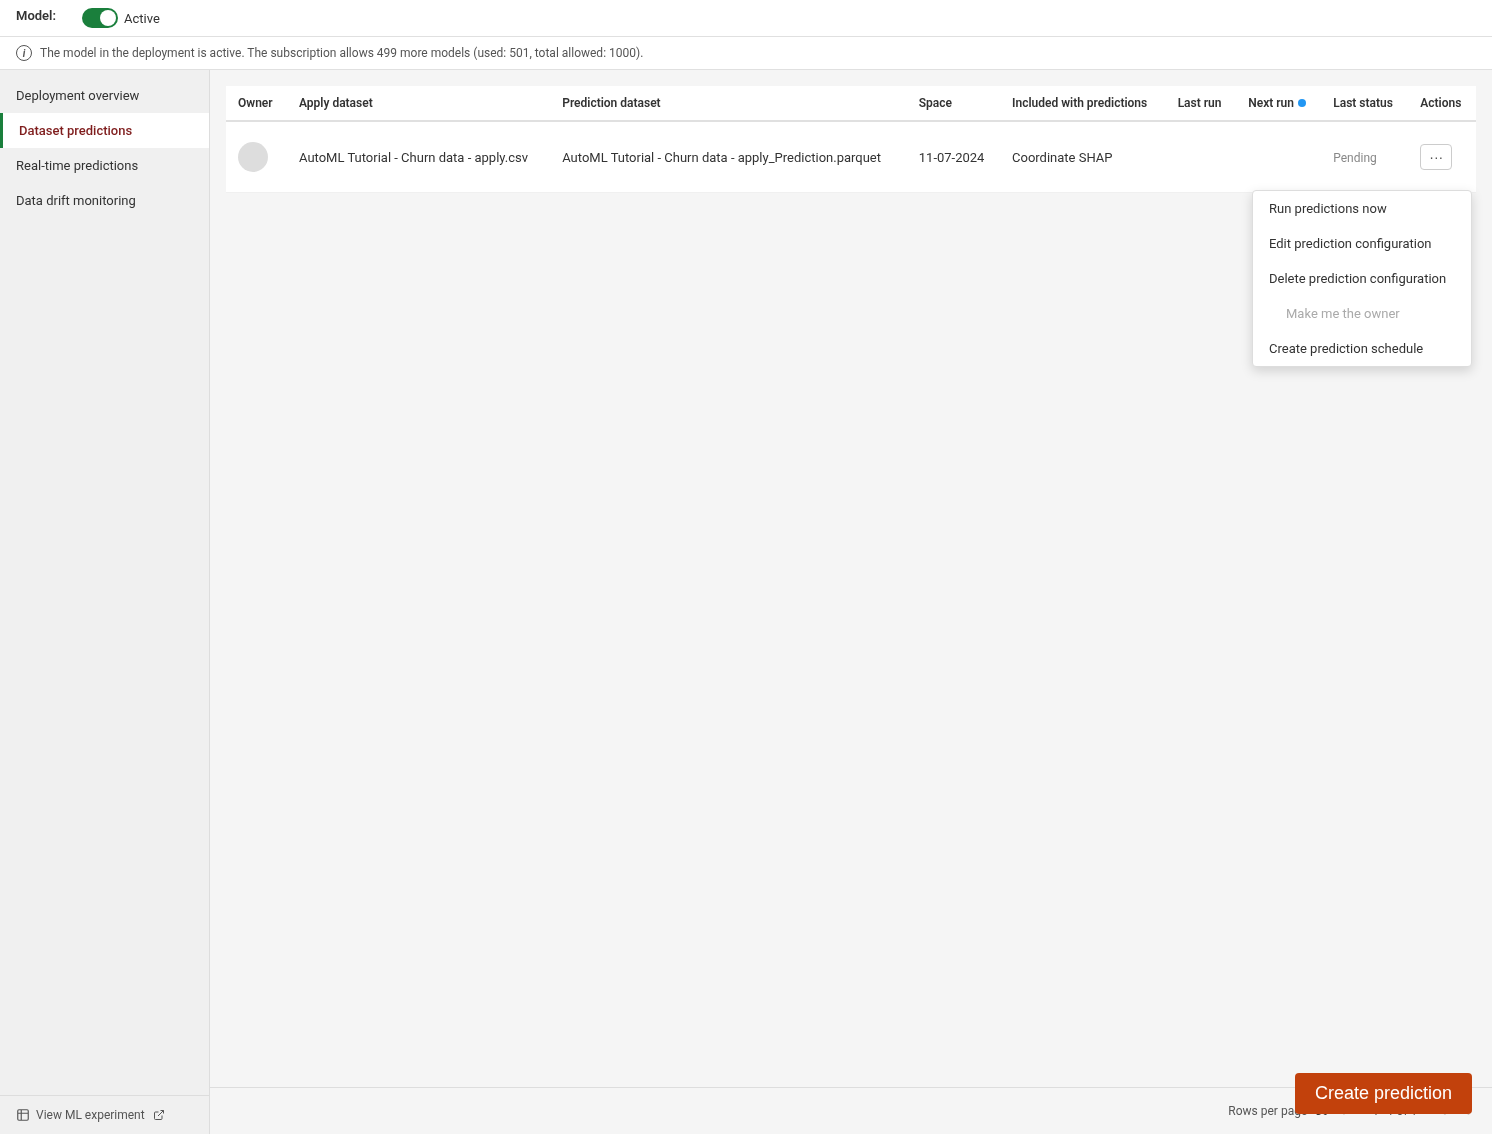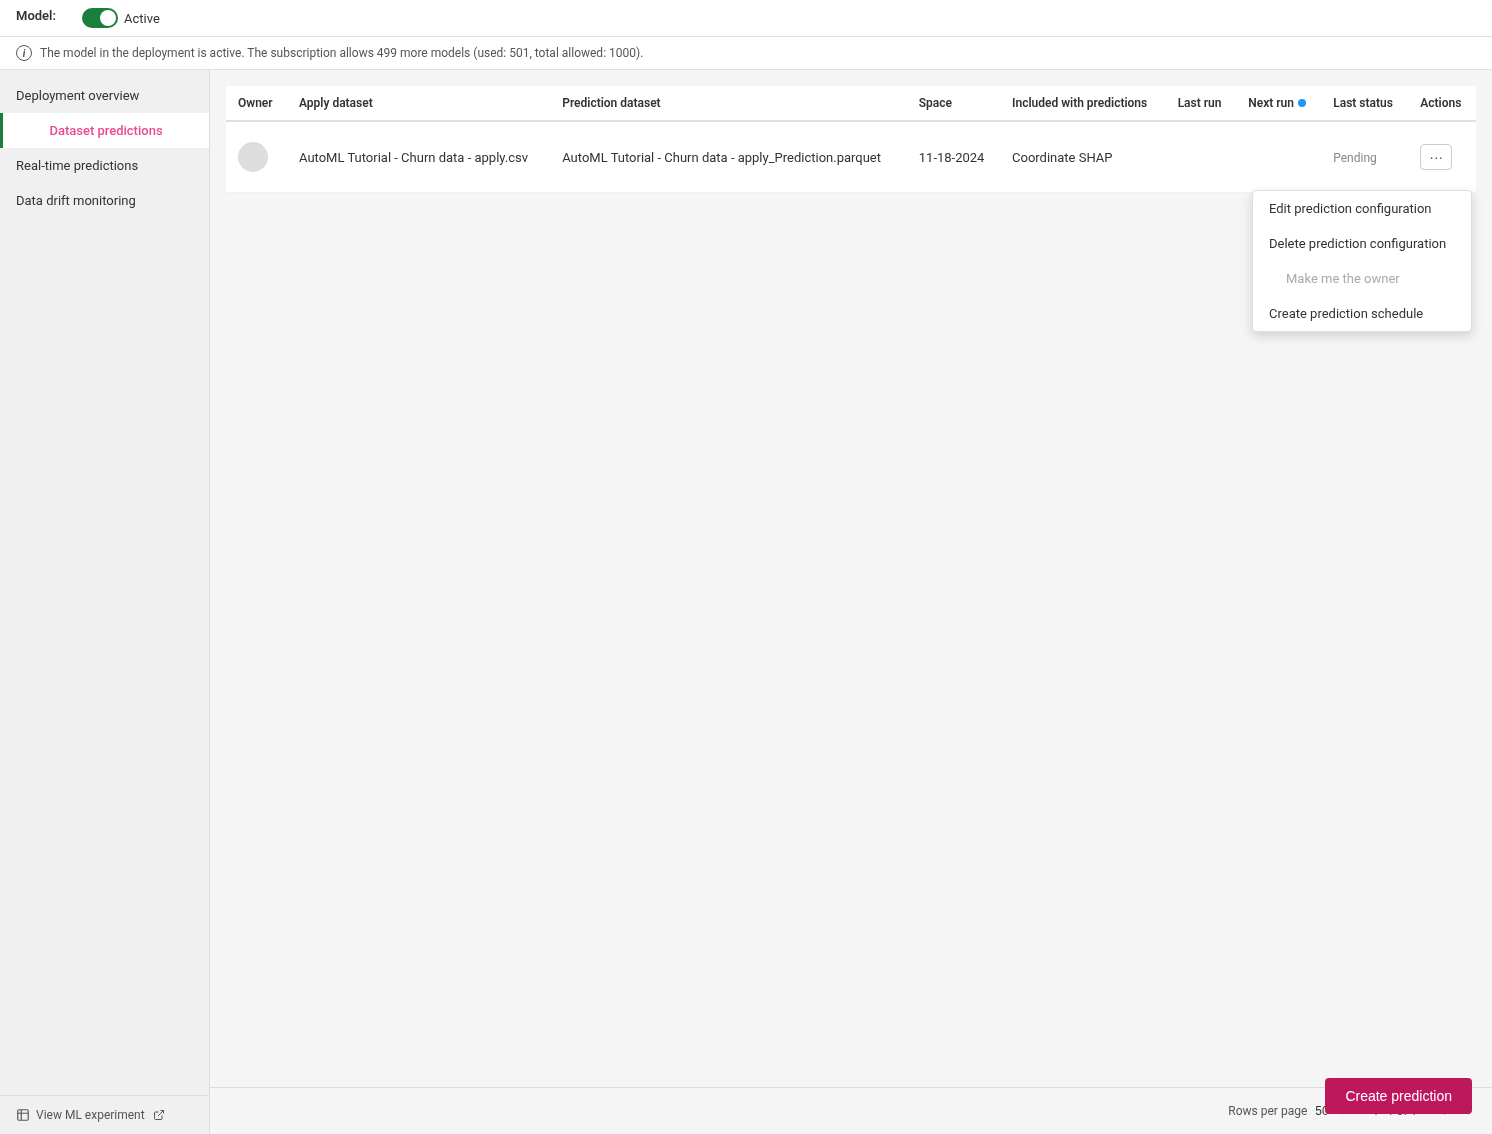--- a/index.html
+++ b/index.html
@@ -14,21 +14,21 @@
     .toggle::after { content: ''; position: absolute; width: 16px; height: 16px; background: #fff; border-radius: 50%; top: 2px; right: 2px; }
     .active-label { color: #333; font-size: 13px; }
 
     .info-bar { background: #fff; padding: 8px 16px; border-bottom: 1px solid #e0e0e0; display: flex; align-items: center; gap: 8px; font-size: 12px; color: #555; }
     .info-icon { width: 16px; height: 16px; border: 1.5px solid #555; border-radius: 50%; display: flex; align-items: center; justify-content: center; font-size: 10px; font-style: italic; font-weight: bold; flex-shrink: 0; }
 
     .main-content { display: flex; flex: 1; overflow: hidden; }
 
     .sidebar { width: 210px; background: #f0f0f0; padding: 8px 0; border-right: 1px solid #ddd; flex-shrink: 0; }
     .sidebar-item { padding: 10px 16px; cursor: pointer; font-size: 13px; color: #333; }
-    .sidebar-item.active { background: #fff; border-left: 3px solid #1a7f3c; font-weight: 500; color: #ec4899; text-align: center; }
+    .sidebar-item.active { background: #fff; border-left: 3px solid #1a7f3c; font-weight: 500; color: #7f1d1d; }
 
     .sidebar-bottom { margin-top: auto; padding: 12px 16px; border-top: 1px solid #ddd; display: flex; align-items: center; gap: 6px; cursor: pointer; color: #555; font-size: 12px; }
 
     .sidebar-wrapper { display: flex; flex-direction: column; width: 210px; background: #f0f0f0; border-right: 1px solid #ddd; flex-shrink: 0; }
 
     .content-area { flex: 1; background: #f5f5f5; overflow: auto; padding: 0; position: relative; }
 
     .table-container { background: #fff; margin: 16px; }
     table { width: 100%; border-collapse: collapse; background: #fff; }
     th { background: #fff; padding: 10px 12px; text-align: left; font-size: 12px; font-weight: 600; color: #333; border-bottom: 2px solid #e0e0e0; white-space: nowrap; }
@@ -46,21 +46,21 @@
     .dropdown-item { padding: 10px 16px; cursor: pointer; font-size: 13px; color: #333; }
     .dropdown-item.disabled { color: #aaa; cursor: default; padding-left: 33px; }
 
     .footer { background: #f0f0f0; border-top: 1px solid #ddd; padding: 10px 16px; display: flex; align-items: center; justify-content: flex-end; gap: 12px; }
     .rows-per-page { display: flex; align-items: center; gap: 4px; font-size: 12px; color: #555; margin-left: 36px; }
     .rows-select { border: none; background: transparent; font-size: 12px; cursor: pointer; color: #333; }
     .pagination-count { font-size: 12px; color: #555; margin: 0 8px; }
     .pagination-btn { background: none; border: none; cursor: pointer; color: #555; padding: 4px; font-size: 16px; }
     .pagination-btn:disabled { color: #ccc; cursor: default; }
 
-    .create-prediction-btn { background: #be185d; color: #fff; border: none; border-radius: 4px; padding: 10px 20px; font-size: 14px; font-weight: 500; cursor: pointer; position: fixed; bottom: 20px; right: 20px; }
+    .create-prediction-btn { background: #c2410c; color: #fff; border: none; border-radius: 4px; padding: 10px 20px; font-size: 18px; font-weight: 500; cursor: pointer; position: fixed; bottom: 20px; right: 20px; }
 
     .col-next-run { display: flex; align-items: center; gap: 4px; }
   </style>
 </head>
 <body>
 
 <div class="app-container">
 
   <div class="top-bar">
     <span class="model-label">Model:</span>
@@ -125,36 +125,39 @@
               <th><span>Actions</span></th>
             </tr>
           </thead>
           <tbody>
             <tr>
               <td>
                 <div class="avatar"></div>
               </td>
               <td>AutoML Tutorial - Churn data - apply.csv</td>
               <td>AutoML Tutorial - Churn data - apply_Prediction.parquet</td>
-              <td>11-18-2024</td>
+              <td>11-07-2024</td>
               <td>Coordinate SHAP</td>
               <td></td>
               <td></td>
               <td>
                 <span class="status-pending">Pending</span>
               </td>
               <td>
                 <button class="actions-btn">···</button>
               </td>
             </tr>
           </tbody>
         </table>
       </div>
 
       <div class="dropdown-menu">
+        <div class="dropdown-item">
+          <span>Run predictions now</span>
+        </div>
         <div class="dropdown-item">
           <span>Edit prediction configuration</span>
         </div>
         <div class="dropdown-item">
           <span>Delete prediction configuration</span>
         </div>
         <div class="dropdown-item disabled">
           <span>Make me the owner</span>
         </div>
         <div class="dropdown-item">

